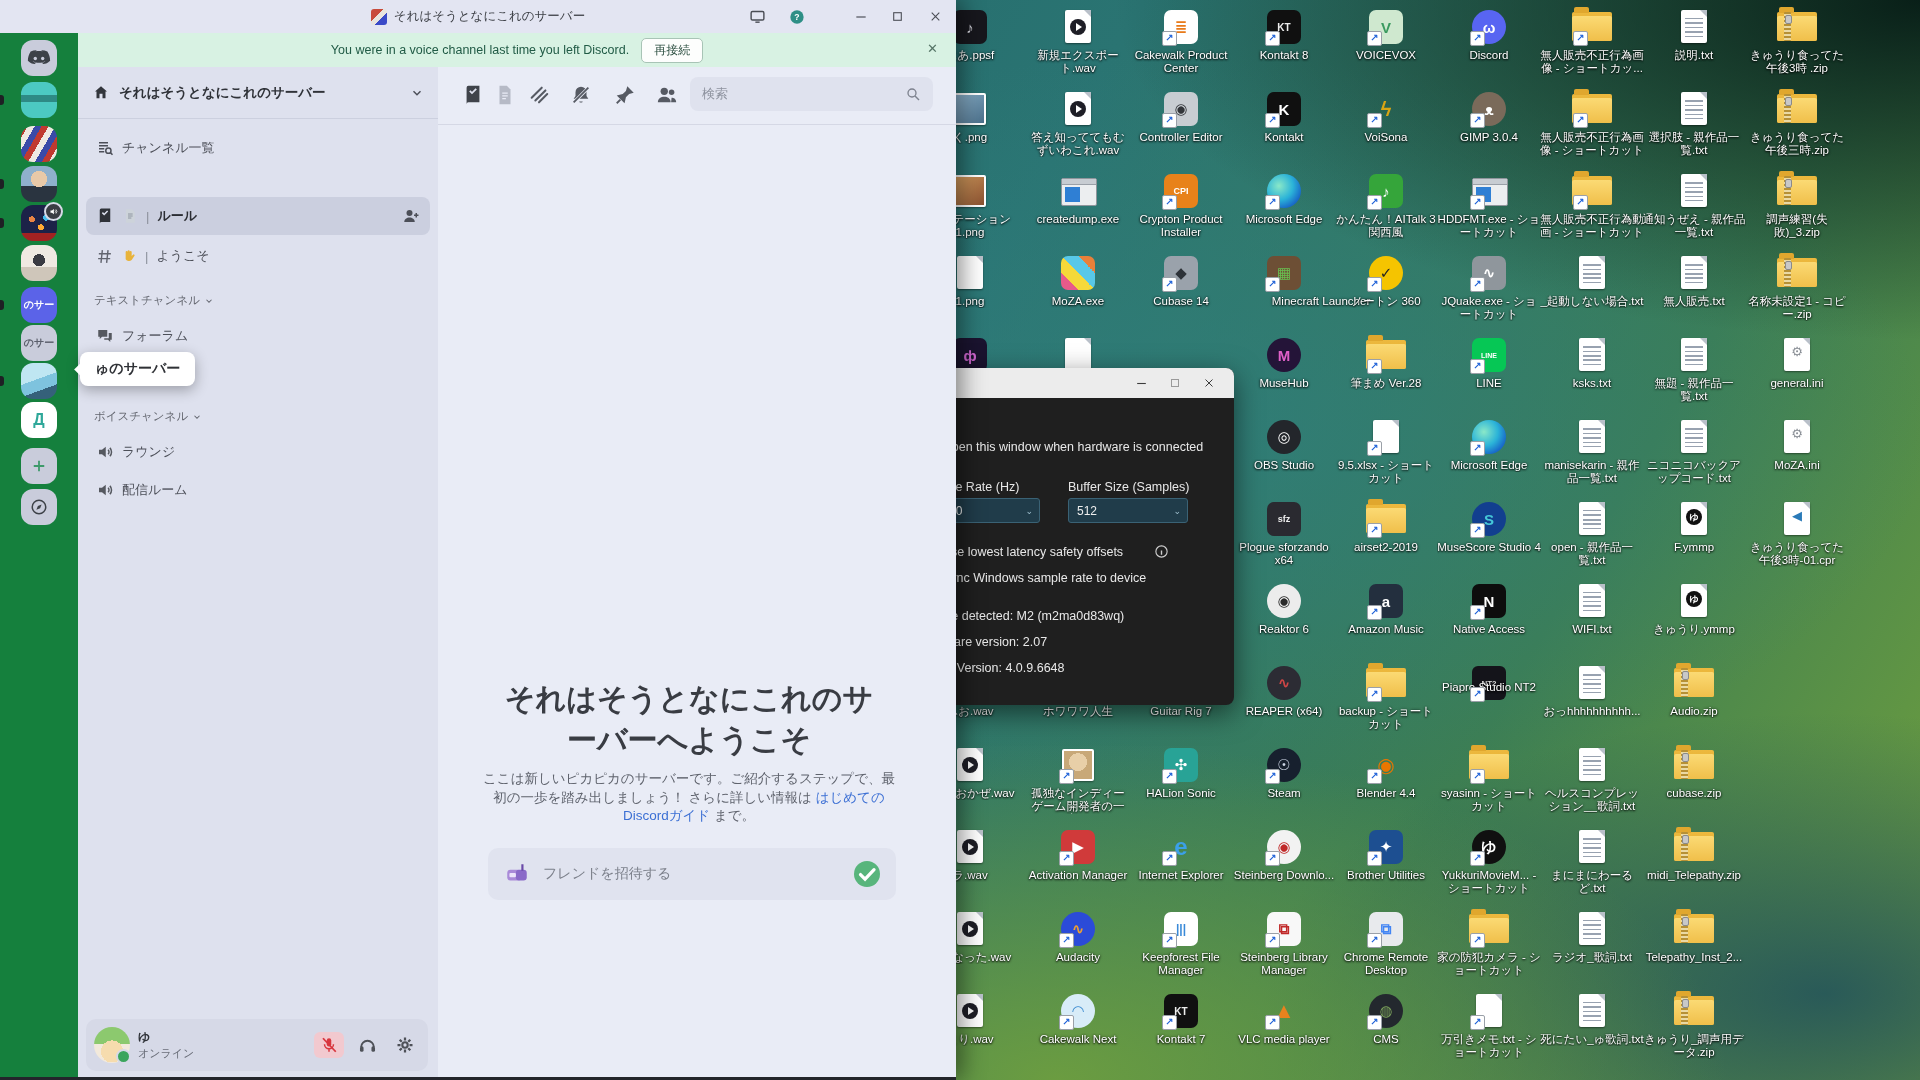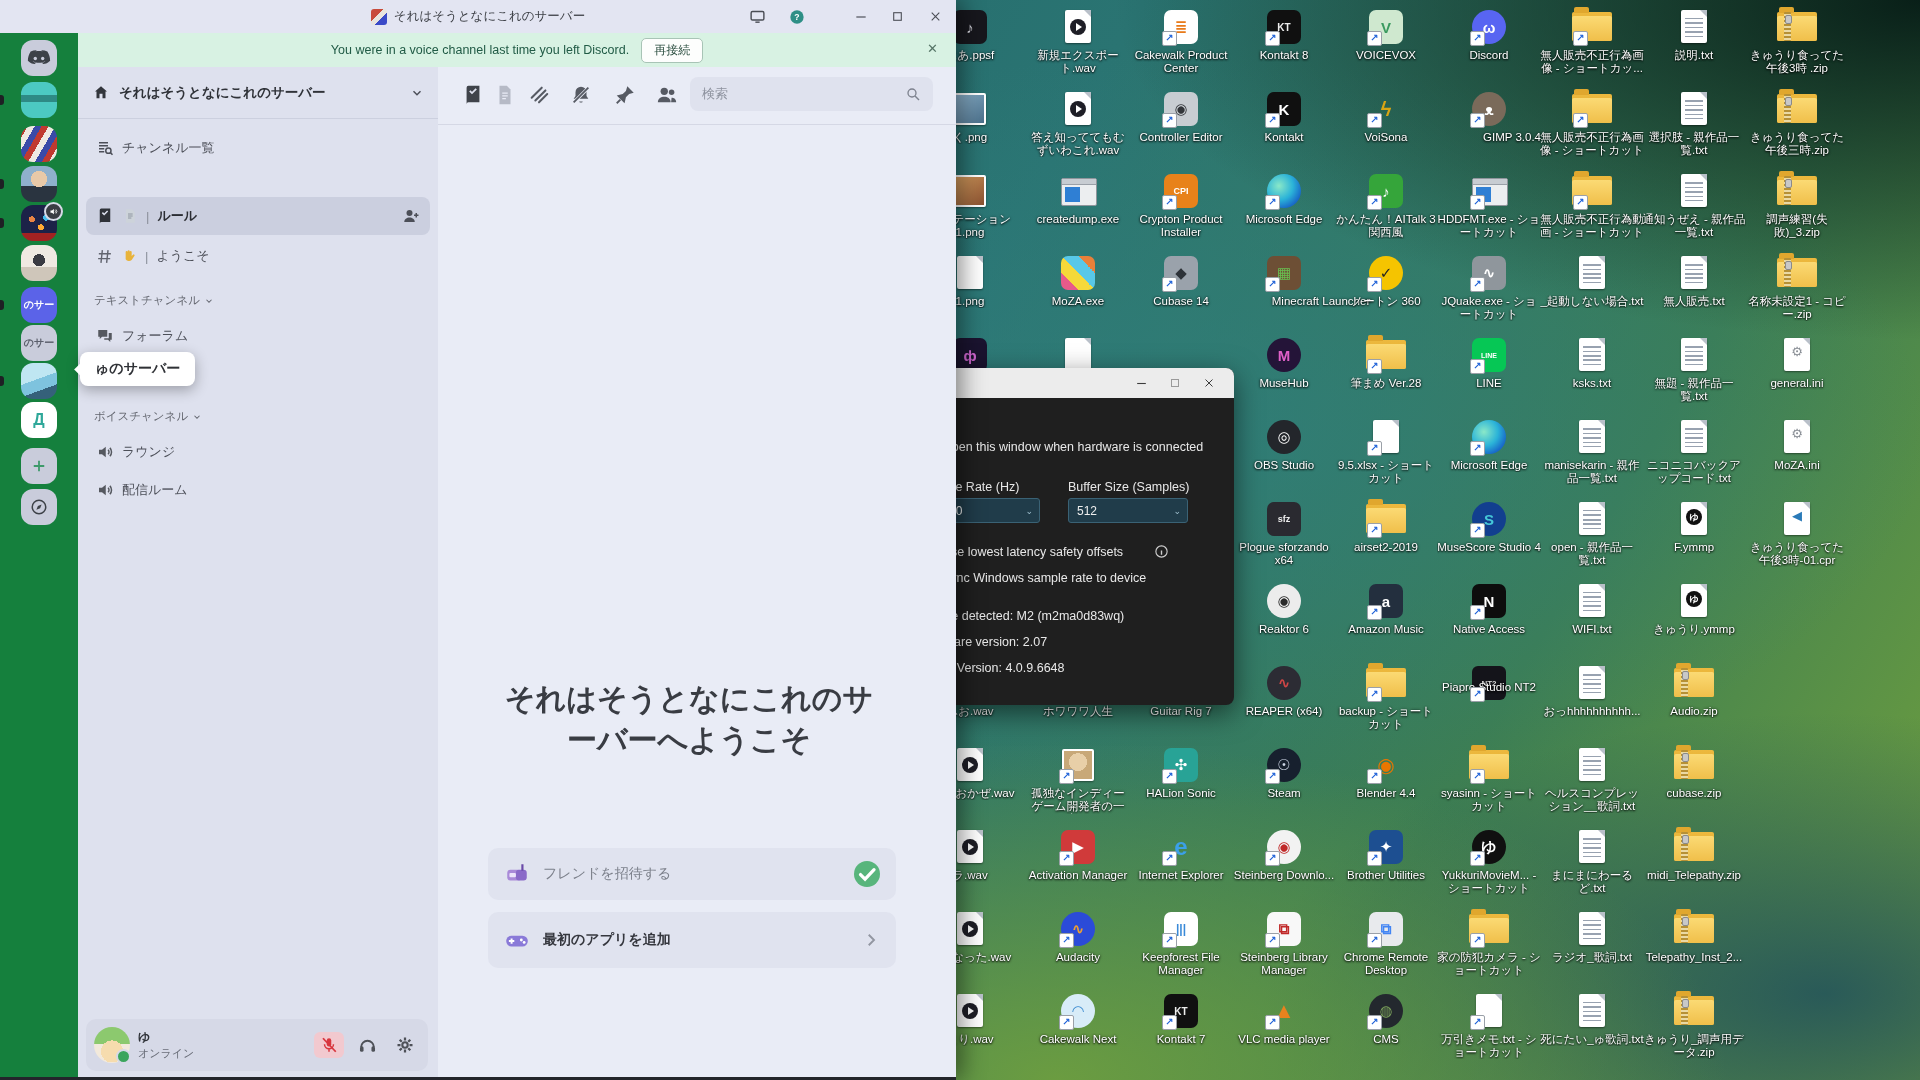--- a/index.html
+++ b/index.html
@@ -364,21 +364,21 @@
       <div class="dlabel" style="left: 1334px; top: 1033px;">CMS</div>
       <div class="dicon" style="left: 1472px; top: 10px;">
         <div class="tile" style="background:#5865f2;border-radius:50%;color:#ffffff;font-size:15px;">ω</div>
         <div class="sc">↗</div>
       </div>
       <div class="dlabel" style="left: 1437px; top: 49px;">Discord</div>
       <div class="dicon" style="left: 1472px; top: 92px;">
         <div class="tile" style="background:#7a6a5a;border-radius:50%;color:#ffffff;font-size:15px;">ᴥ</div>
         <div class="sc">↗</div>
       </div>
-      <div class="dlabel" style="left: 1437px; top: 131px; text-align: right;">GIMP 3.0.4</div>
+      <div class="dlabel" style="left: 1437px; top: 131px;">GIMP 3.0.4</div>
       <div class="dicon" style="left: 1472px; top: 174px;">
         <div class="exewin"></div>
         <div class="sc">↗</div>
       </div>
       <div class="dlabel" style="left: 1437px; top: 213px;">HDDFMT.exe - ショートカット</div>
       <div class="dicon" style="left: 1472px; top: 256px;">
         <div class="tile" style="background:#8f969c;border-radius:7px;color:#ffffff;font-size:15px;">∿</div>
         <div class="sc">↗</div>
       </div>
       <div class="dlabel" style="left: 1437px; top: 295px;">JQuake.exe - ショートカット</div>
@@ -935,47 +935,34 @@
               <svg viewBox="0 0 24 24" width="100%" height="100%">
                 <circle cx="10.5" cy="10.5" r="6" fill="none" stroke="currentColor" stroke-width="2"></circle>
                 <path d="M15 15l6 6" stroke="currentColor" stroke-width="2"></path>
               </svg>
             </span>
         </div>
       </div>
 
       <div class="wh1" style="top:612px;">それはそうとなにこれのサ</div>
       <div class="wh1" style="top:653px;">ーバーへようこそ</div>
+      <div class="wp" style="top:703px;">
+        <span>ここは新しいピカピカのサーバーです。ご紹介するステップで、最初の一歩を踏み出しましょう！ さらに詳しい情報は </span><a href="#">はじめてのDiscordガイド</a><span> まで。</span>
+      </div>
 
       <div class="card" style="top:781px;height:52px;">
         <span class="ci">
             <svg viewBox="0 0 24 24" width="100%" height="100%">
               <rect x="3" y="8" width="13" height="10" rx="3" fill="#a98ad8"></rect>
               <rect x="11" y="8" width="10" height="10" rx="3" fill="#8a6ac8"></rect>
               <rect x="16" y="3" width="2" height="6" fill="#6a4aa8"></rect>
               <rect x="5" y="11" width="6" height="4" rx="1" fill="#ece4fa"></rect>
             </svg>
           </span>
         <span style="font-size:14px;color:#7c808b;">フレンドを招待する</span>
         <span class="ckc"><span style="width:26px;height:26px;"><svg viewBox="0 0 24 24" width="100%" height="100%">
                 <path d="M6 12.5l4.2 4.2L18.5 8" stroke="#fff" stroke-width="3" fill="none" stroke-linecap="round"></path>
               </svg></span></span>
       </div>
-      <div class="card" style="top:845px;height:56px;">
-        <span class="ci">
-            <svg viewBox="0 0 24 24" width="100%" height="100%">
-              <rect x="2" y="8" width="20" height="10" rx="5" fill="#8a7ad8"></rect>
-              <path d="M7 10.5v5M4.5 13h5" stroke="#fff" stroke-width="1.8"></path>
-              <circle cx="16" cy="12" r="1.3" fill="#fff"></circle>
-              <circle cx="18.6" cy="14.2" r="1.3" fill="#fff"></circle>
-            </svg>
-          </span>
-        <span style="font-size:14px;font-weight:bold;color:#35373e;">最初のアプリを追加</span>
-        <span style="margin-left:auto;width:18px;height:18px;color:#9296a1;">
-            <svg viewBox="0 0 24 24" width="100%" height="100%">
-              <path d="M9 5l7 7-7 7" stroke="currentColor" stroke-width="2.5" fill="none"></path>
-            </svg>
-          </span>
-      </div>
 
     </div>
   </div>
 </div>
 
 </body></html>

